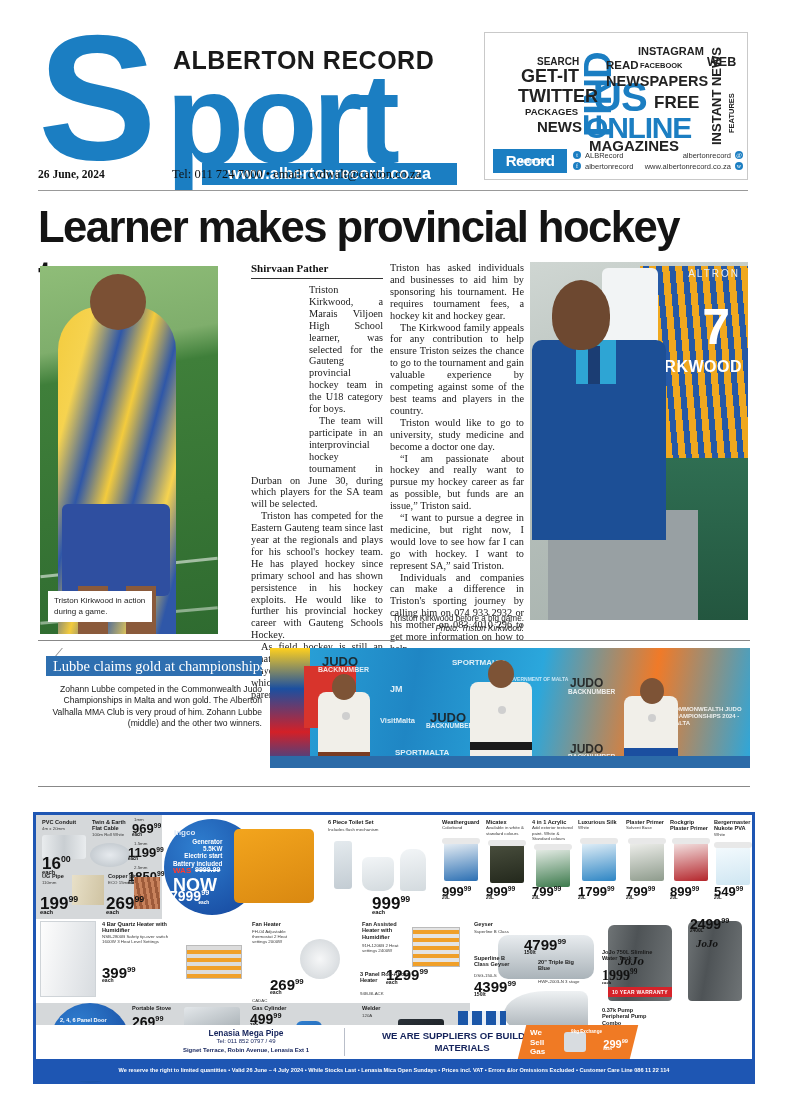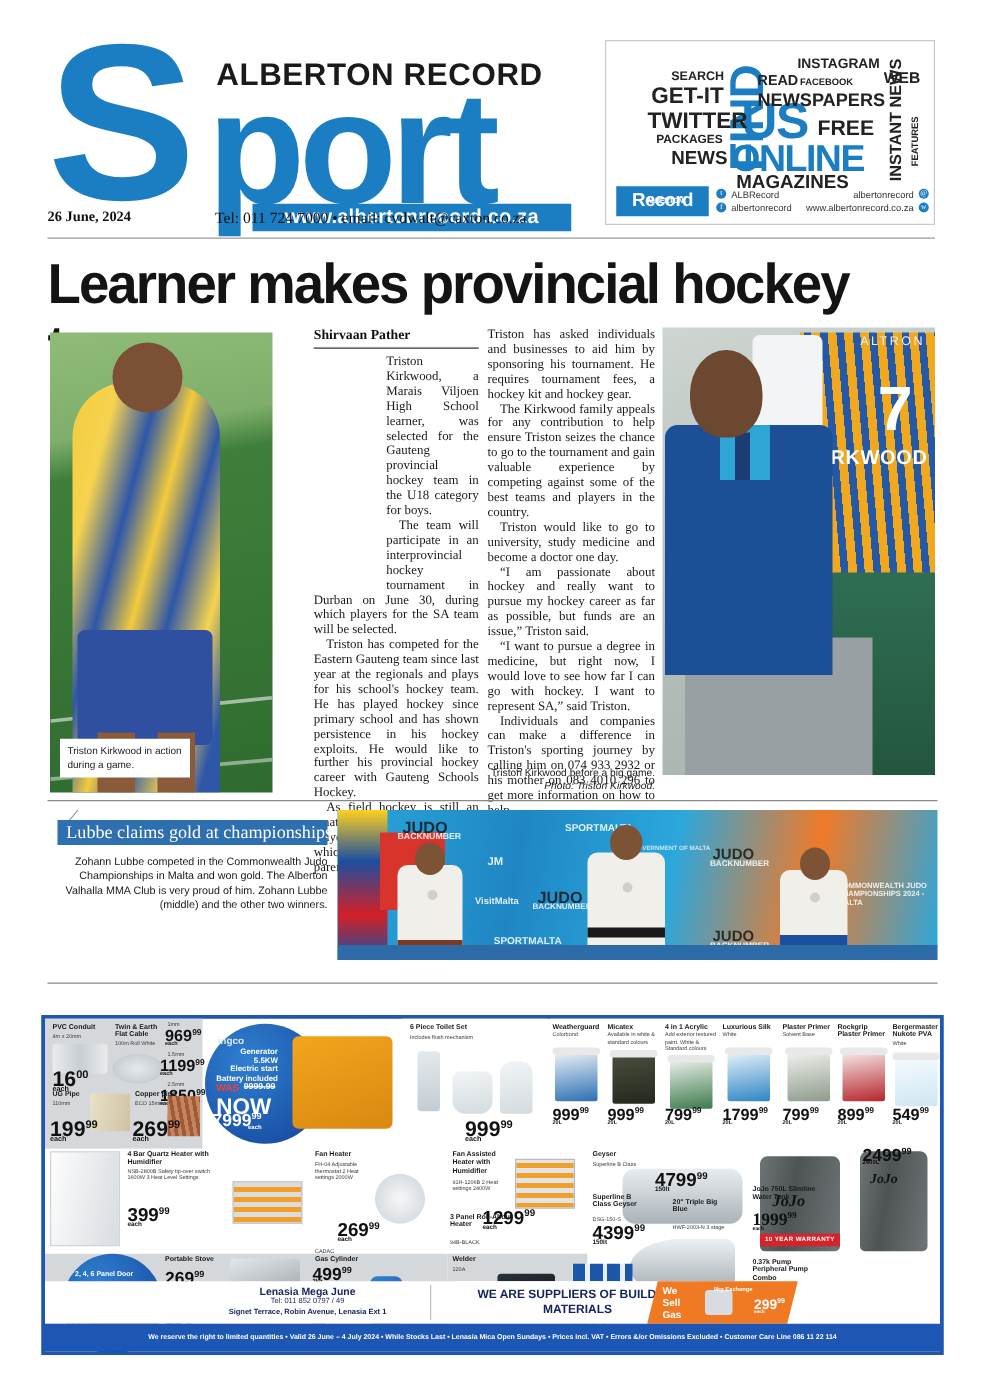--- a/index.html
+++ b/index.html
@@ -723,21 +723,21 @@
       <div class="door-circle">
         <div class="dr-t">2, 4, 6 Panel Door</div>
         <div class="dr-p price price-w">
           <span>349</span><span class="c">99</span><span class="u">each</span>
         </div>
       </div>
 
       <div class="store-strip">
         <div style="width:112px;"></div>
         <div class="store" style="width:196px;">
-          <div class="nm">Lenasia Mega June</div>
+          <div class="nm">Lenasia Mega Pipe</div>
           <div class="tl">Tel: 011 852 0797 / 49</div>
           <div class="ad">Signet Terrace, Robin Avenue, Lenasia Ext 1</div>
         </div>
         <div class="vline"></div>
         <div class="store" style="width:228px;">
           <div class="nm">Lenasia Mica Build</div>
           <div class="tl">Tel: 011 852 1003</div>
           <div class="ad">Unit 3, Corner Olive &amp; Main Lawley Road (R558), Lenasia Ext 6</div>
         </div>
         <div class="vline"></div>

